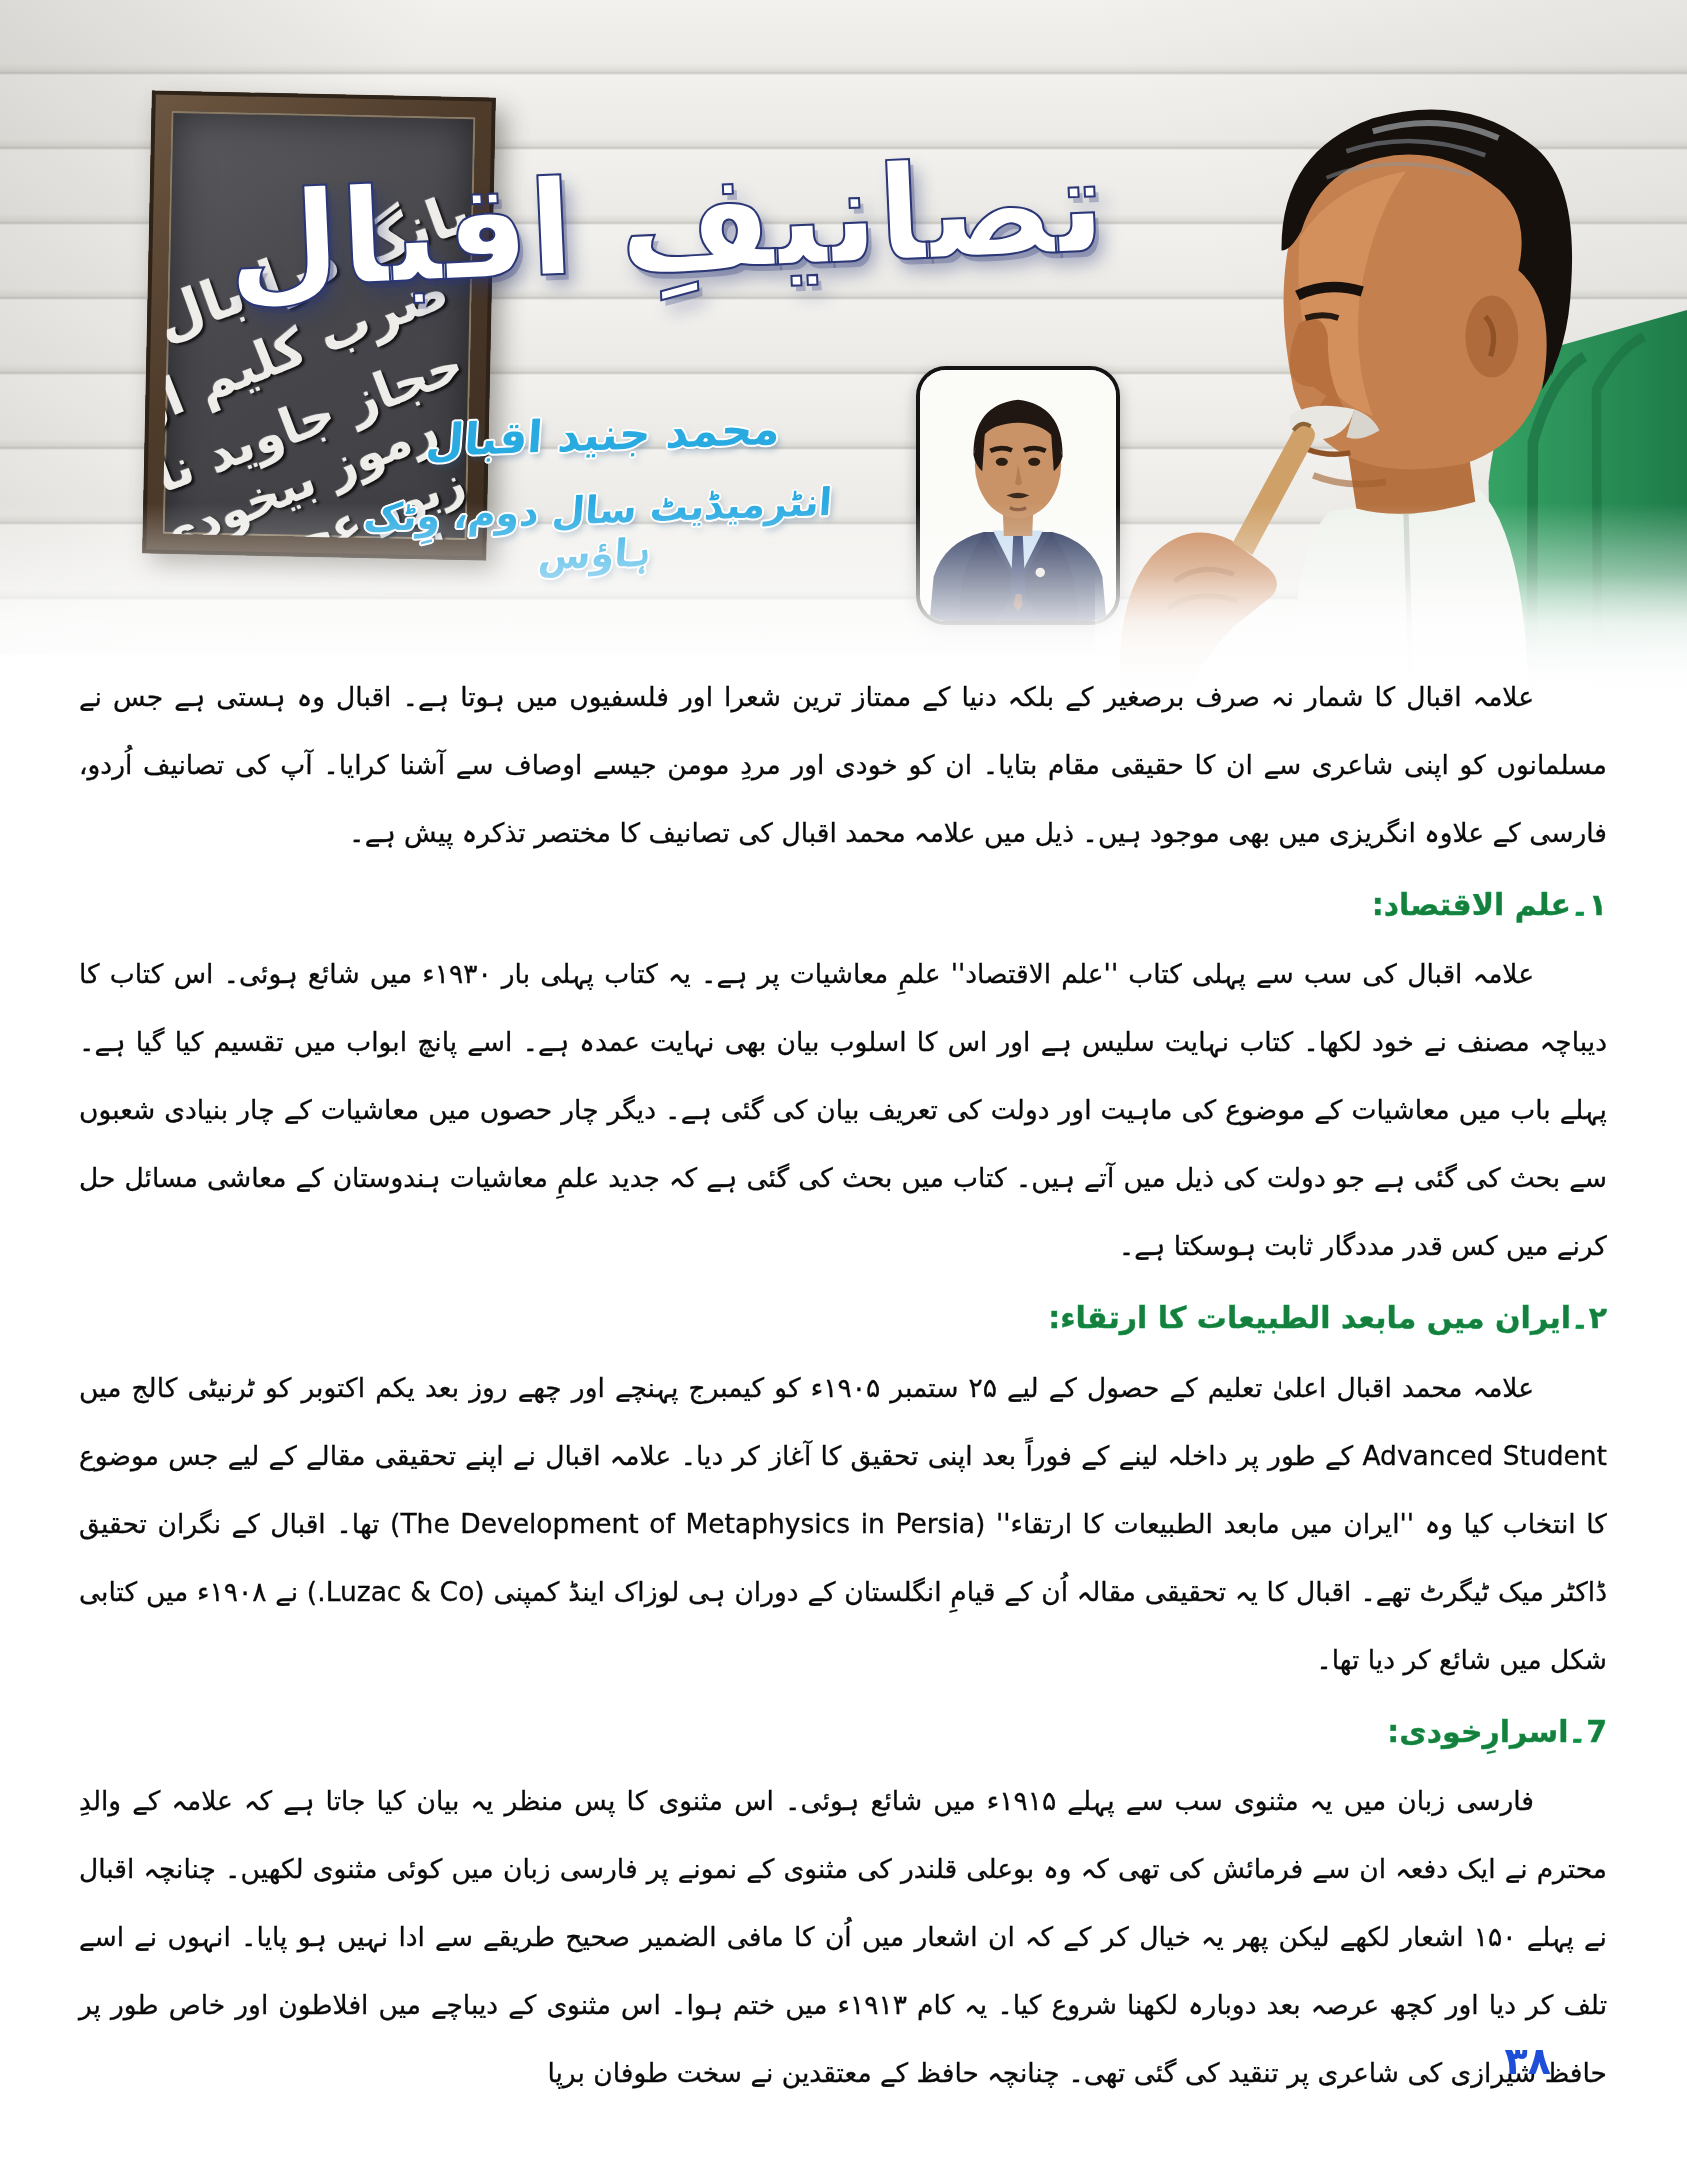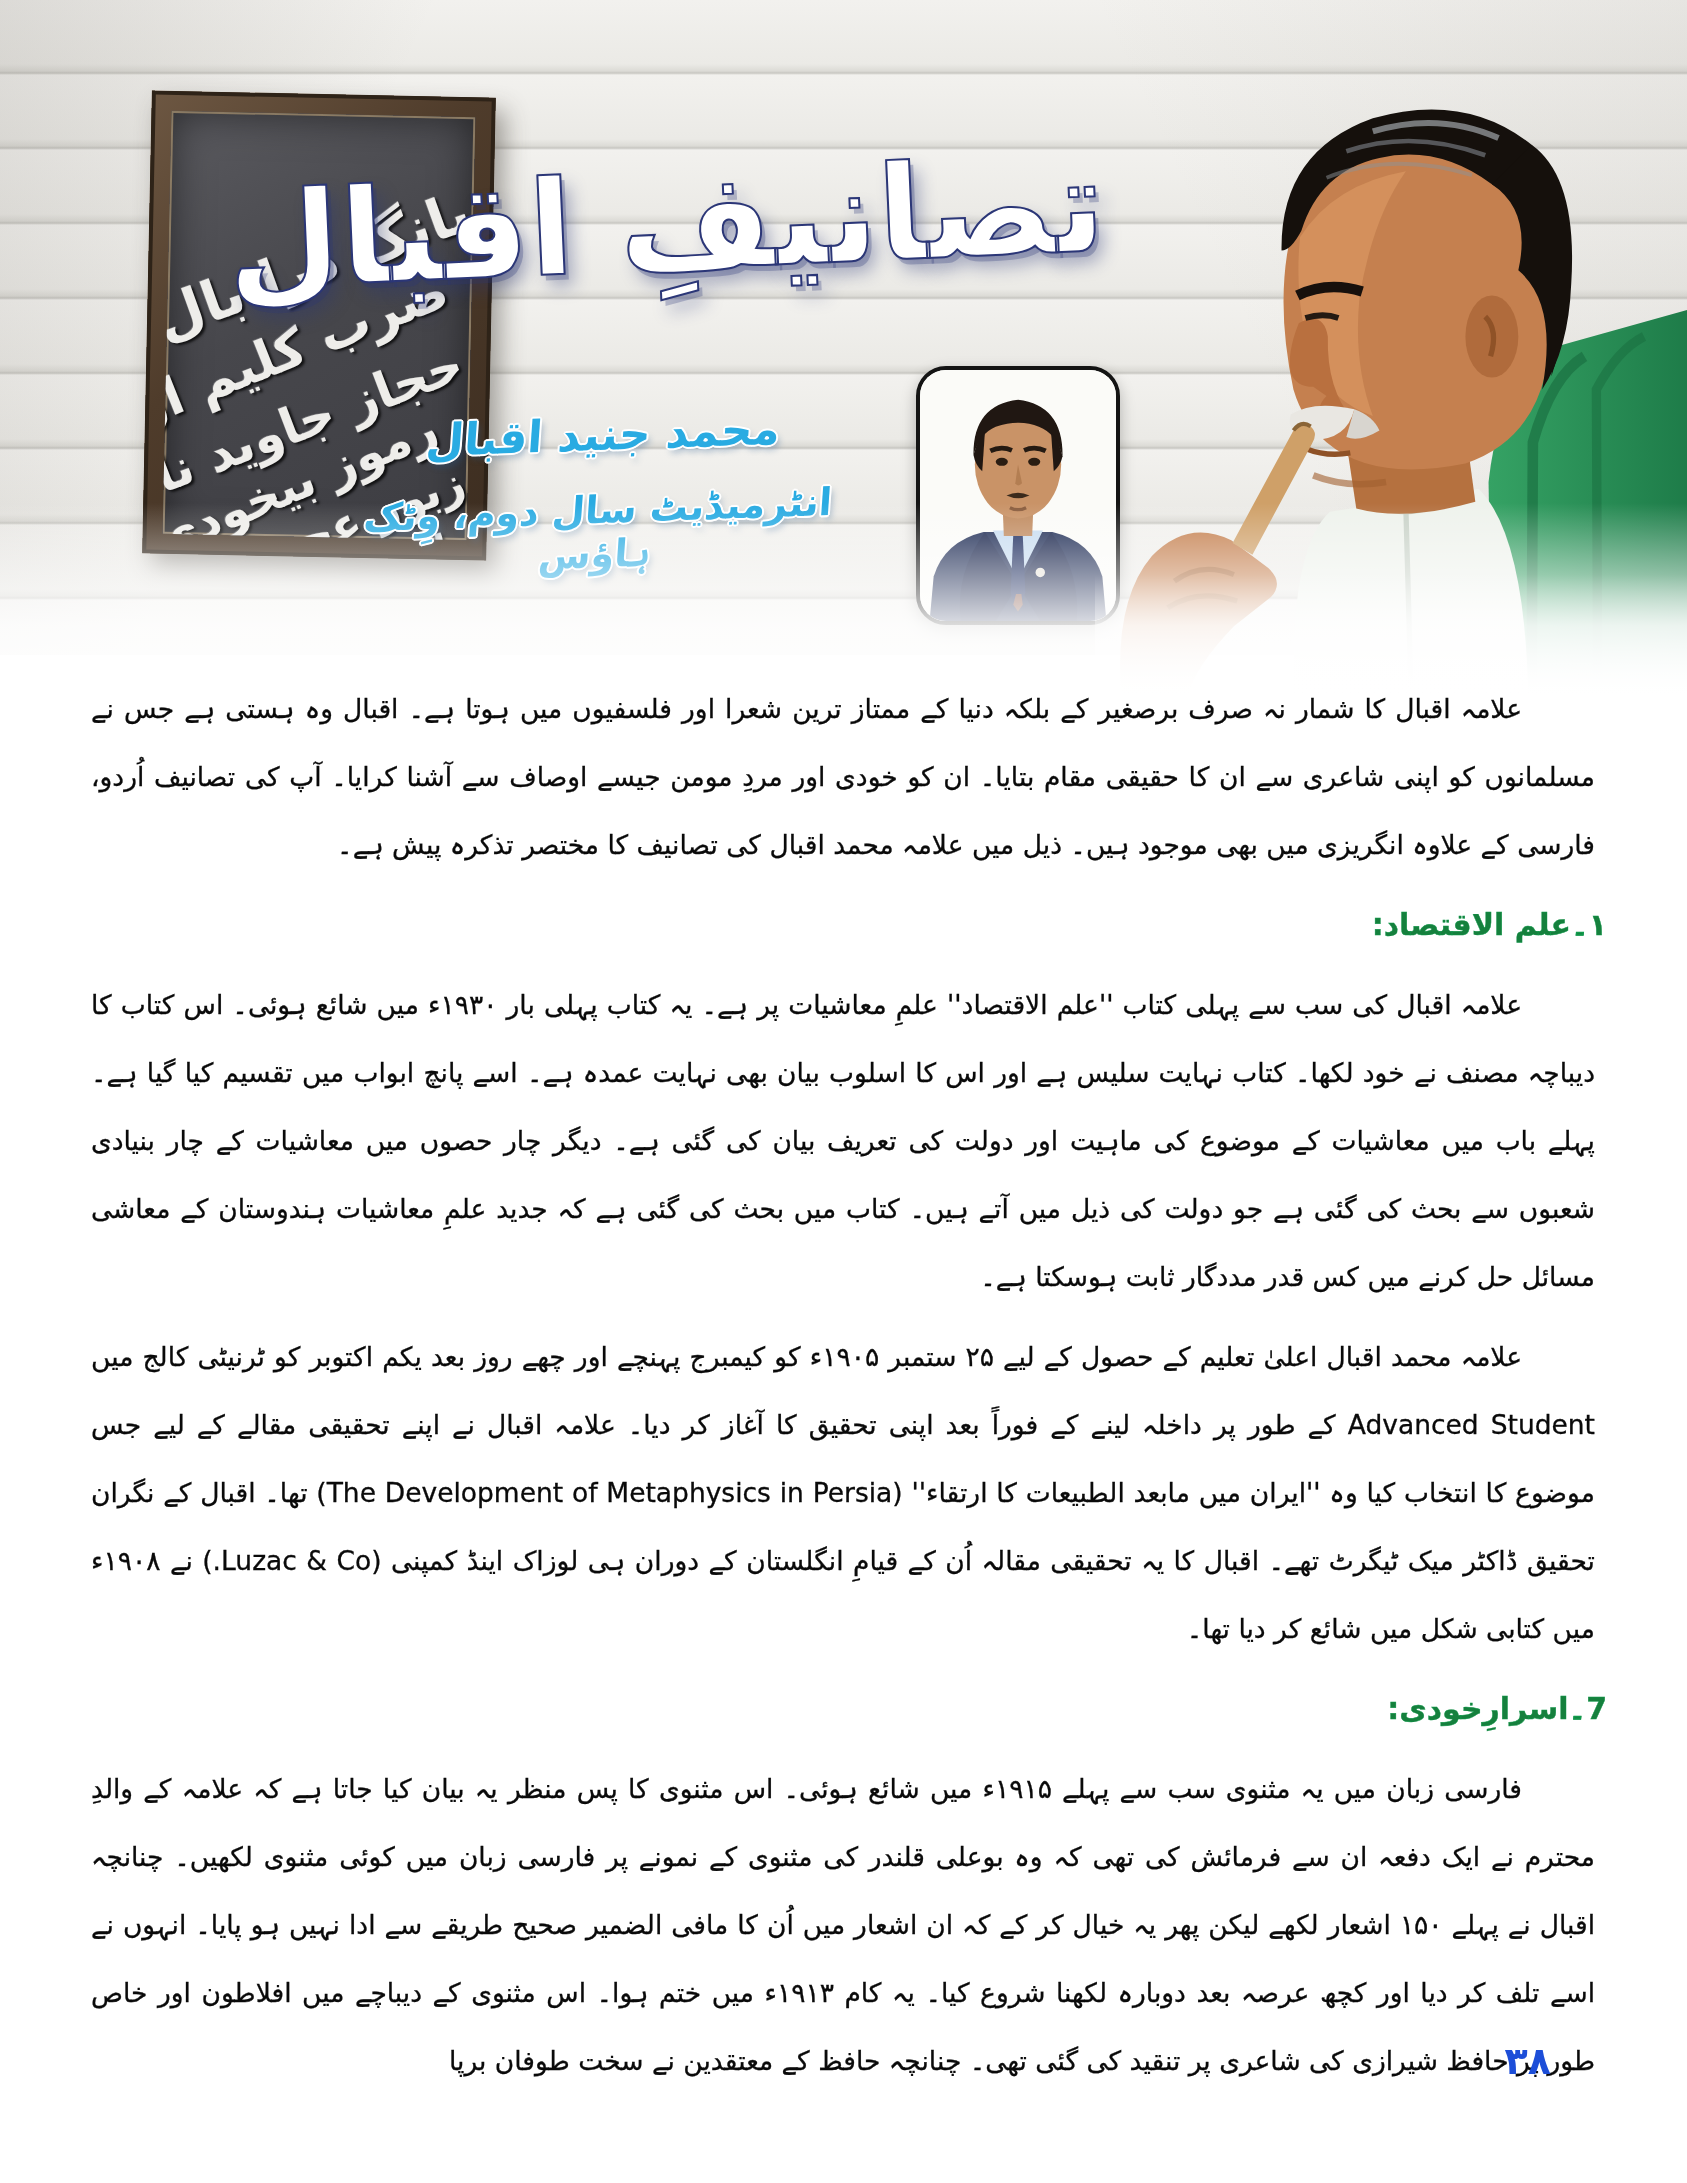--- a/index.html
+++ b/index.html
@@ -79,21 +79,21 @@
   .photo svg{display:block;width:100%;height:100%;}
   
   .portrait{position:absolute;left:1095px;top:18.5px;width:592px;height:678px;}
   .portrait svg{display:block;width:100%;height:100%;}
   
   .bodytext{
     position:absolute;left:79px;top:663px;width:1528px;
     direction:rtl;color:#0a0a0a;font-size:26.5px;line-height:68px;
     -webkit-text-stroke:0.3px #0a0a0a;
   }
-  .para{margin:12px;text-indent:73px;text-align:justify;}
+  .para{margin:0;text-indent:73px;text-align:justify;}
   .ghead{
     margin:4px 0 1.3px;color:#15803d;font-size:30px;font-weight:bold;line-height:68px;
     -webkit-text-stroke:0.4px #119a4d;
   }
   .pageno{
     position:absolute;top:2039px;right:136px;direction:rtl;
     font-size:38px;color:#1d4ed8;font-weight:bold;
   }
 </style>
 </head>
@@ -215,20 +215,21 @@
 
     <div class="header-fade"></div>
   </header>
 
   <main class="bodytext">
     <p class="para">علامہ اقبال کا شمار نہ صرف برصغیر کے بلکہ دنیا کے ممتاز ترین شعرا اور فلسفیوں میں ہوتا ہے۔ اقبال وہ ہستی ہے جس نے مسلمانوں کو اپنی شاعری سے ان کا حقیقی مقام بتایا۔ ان کو خودی اور مردِ مومن جیسے اوصاف سے آشنا کرایا۔ آپ کی تصانیف اُردو، فارسی کے علاوہ انگریزی میں بھی موجود ہیں۔ ذیل میں علامہ محمد اقبال کی تصانیف کا مختصر تذکرہ پیش ہے۔</p>
 
     <h2 class="ghead">۱۔علم الاقتصاد:</h2>
     <p class="para">علامہ اقبال کی سب سے پہلی کتاب ''علم الاقتصاد'' علمِ معاشیات پر ہے۔ یہ کتاب پہلی بار ۱۹۳۰ء میں شائع ہوئی۔ اس کتاب کا دیباچہ مصنف نے خود لکھا۔ کتاب نہایت سلیس ہے اور اس کا اسلوب بیان بھی نہایت عمدہ ہے۔ اسے پانچ ابواب میں تقسیم کیا گیا ہے۔ پہلے باب میں معاشیات کے موضوع کی ماہیت اور دولت کی تعریف بیان کی گئی ہے۔ دیگر چار حصوں میں معاشیات کے چار بنیادی شعبوں سے بحث کی گئی ہے جو دولت کی ذیل میں آتے ہیں۔ کتاب میں بحث کی گئی ہے کہ جدید علمِ معاشیات ہندوستان کے معاشی مسائل حل کرنے میں کس قدر مددگار ثابت ہوسکتا ہے۔</p>
 
+    <h2 class="ghead">۲۔ایران میں مابعد الطبیعات کا ارتقاء:</h2>
     <p class="para">علامہ محمد اقبال اعلیٰ تعلیم کے حصول کے لیے ۲۵ ستمبر ۱۹۰۵ء کو کیمبرج پہنچے اور چھے روز بعد یکم اکتوبر کو ٹرنیٹی کالج میں Advanced Student کے طور پر داخلہ لینے کے فوراً بعد اپنی تحقیق کا آغاز کر دیا۔ علامہ اقبال نے اپنے تحقیقی مقالے کے لیے جس موضوع کا انتخاب کیا وہ ''ایران میں مابعد الطبیعات کا ارتقاء'' (The Development of Metaphysics in Persia) تھا۔ اقبال کے نگران تحقیق ڈاکٹر میک ٹیگرٹ تھے۔ اقبال کا یہ تحقیقی مقالہ اُن کے قیامِ انگلستان کے دوران ہی لوزاک اینڈ کمپنی (Luzac &amp; Co.) نے ۱۹۰۸ء میں کتابی شکل میں شائع کر دیا تھا۔</p>
 
     <h2 class="ghead">7۔اسرارِخودی:</h2>
     <p class="para">فارسی زبان میں یہ مثنوی سب سے پہلے ۱۹۱۵ء میں شائع ہوئی۔ اس مثنوی کا پس منظر یہ بیان کیا جاتا ہے کہ علامہ کے والدِ محترم نے ایک دفعہ ان سے فرمائش کی تھی کہ وہ بوعلی قلندر کی مثنوی کے نمونے پر فارسی زبان میں کوئی مثنوی لکھیں۔ چنانچہ اقبال نے پہلے ۱۵۰ اشعار لکھے لیکن پھر یہ خیال کر کے کہ ان اشعار میں اُن کا مافی الضمیر صحیح طریقے سے ادا نہیں ہو پایا۔ انہوں نے اسے تلف کر دیا اور کچھ عرصہ بعد دوبارہ لکھنا شروع کیا۔ یہ کام ۱۹۱۳ء میں ختم ہوا۔ اس مثنوی کے دیباچے میں افلاطون اور خاص طور پر حافظ شیرازی کی شاعری پر تنقید کی گئی تھی۔ چنانچہ حافظ کے معتقدین نے سخت طوفان برپا</p>
   </main>
 
   <div class="pageno">۳۸</div>
 
 </div>
 

